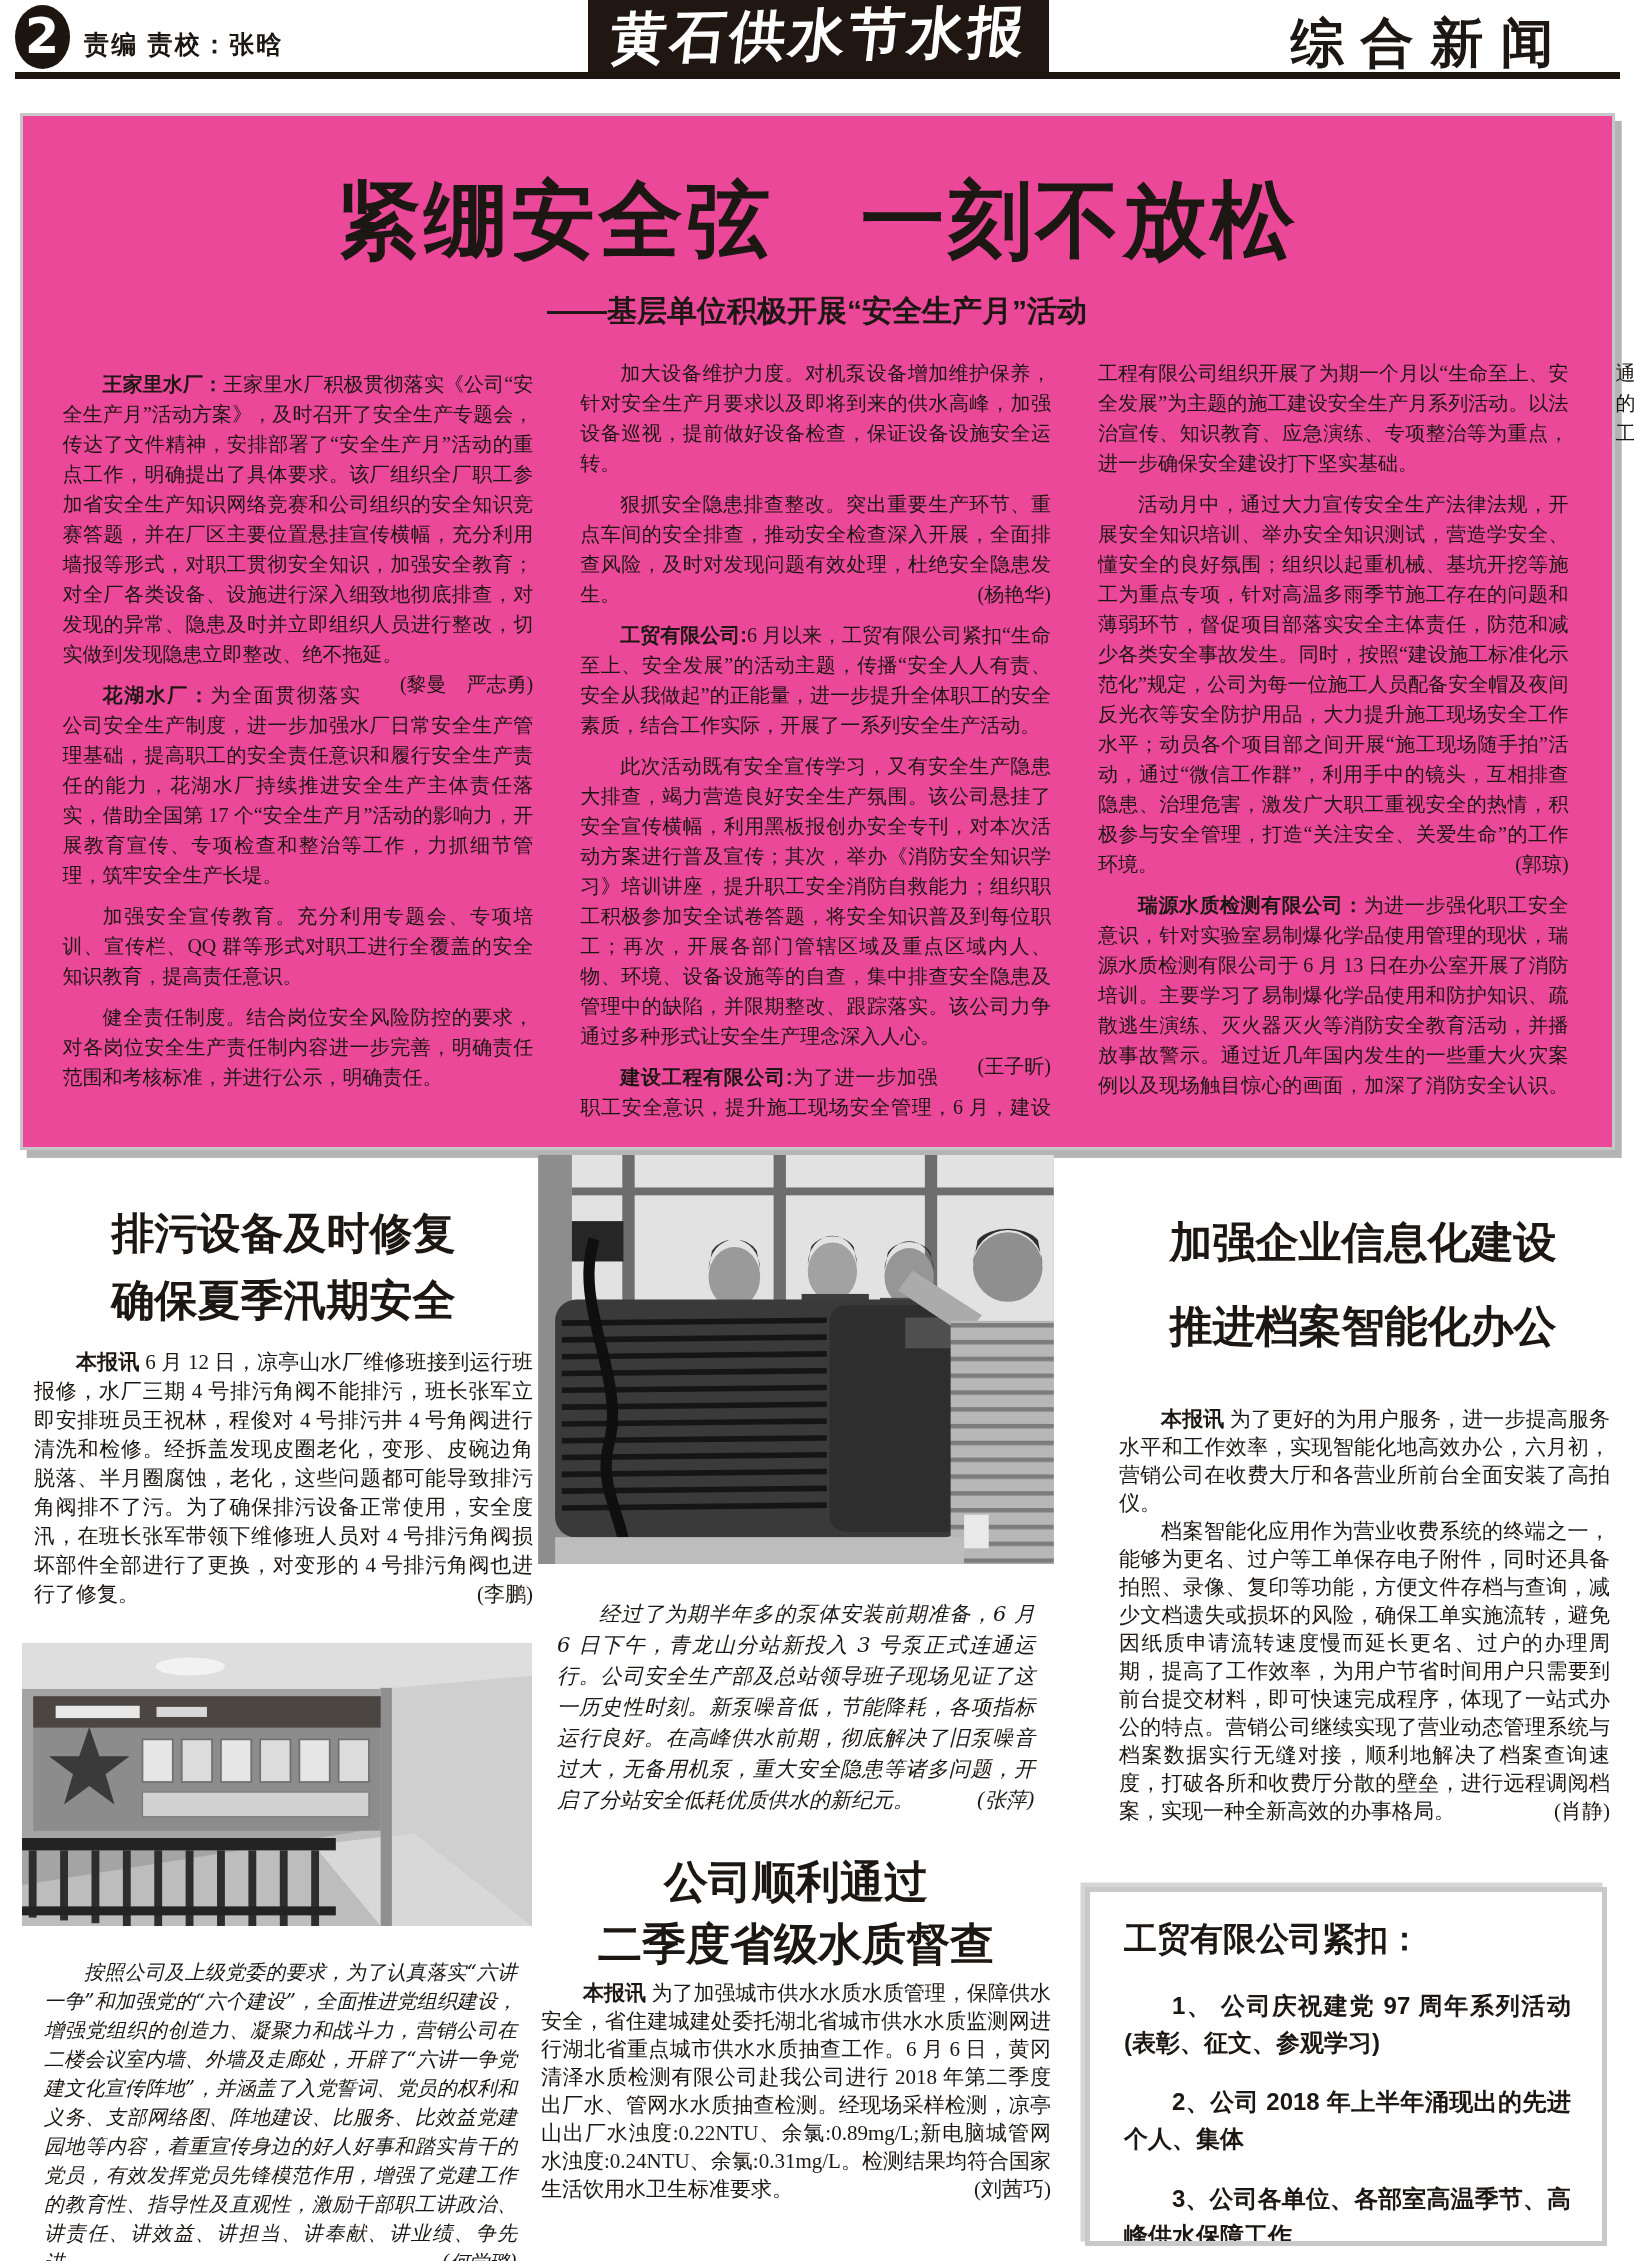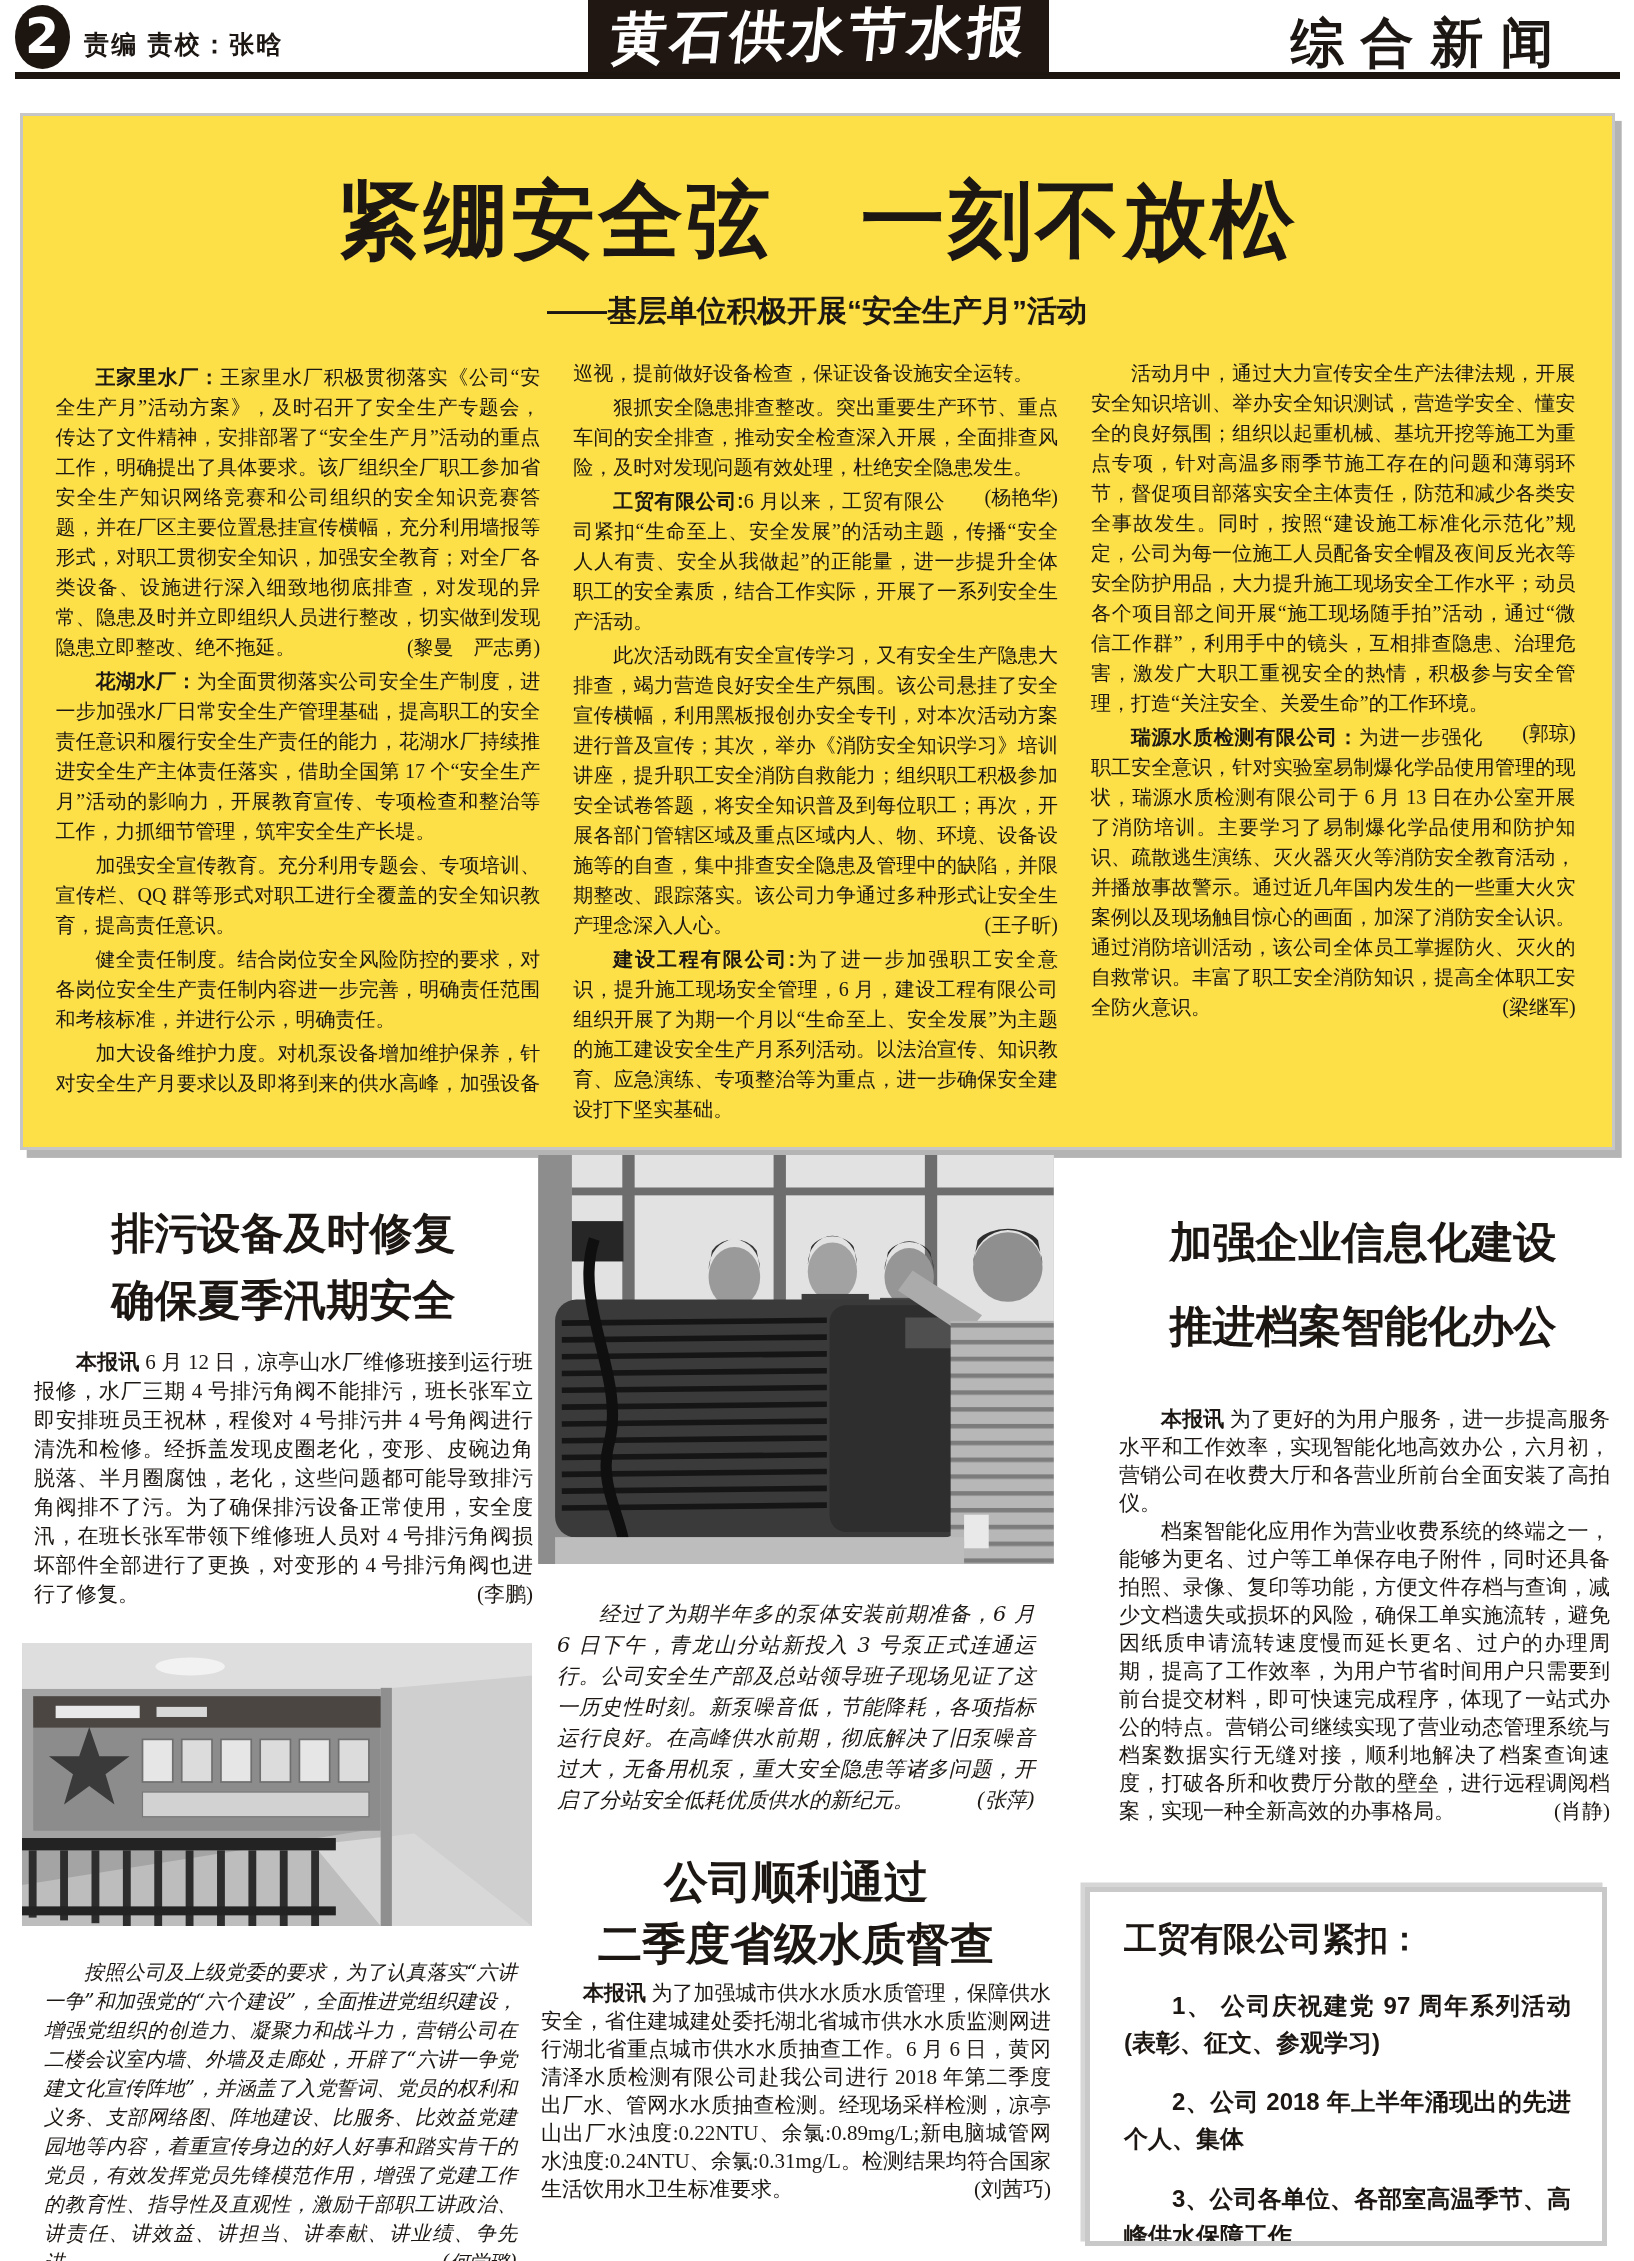--- a/index.html
+++ b/index.html
@@ -13,29 +13,29 @@
            display:flex;align-items:center;justify-content:center;}
   .editor{left:84px;top:28px;font-family:"Liberation Sans",sans-serif;font-weight:bold;font-size:25px;letter-spacing:2.2px;}
   .masthead{left:588px;top:0;width:461px;height:72px;background:#211712;display:flex;align-items:center;justify-content:center;}
   .masthead span{color:#fff;font-family:"DejaVu Serif",serif;font-weight:bold;font-size:56px;
                  letter-spacing:3.4px;transform:skewX(-7deg) rotate(-1deg);}
   .sectionname{left:1248px;top:7.9px;width:365px;text-align:center;font-family:"Liberation Serif",serif;
                font-weight:bold;font-size:53px;letter-spacing:17px;}
   .headrule{left:14.6px;top:72px;width:1605px;height:7.3px;background:#1d1510;}
 
   
-  .mainbox{left:19.6px;top:113px;width:1589px;height:1031px;background:#fde047;border:3.4px solid #c6c6c6;
+  .mainbox{left:19.6px;top:113px;width:1589px;height:1031px;background:#ec4899;border:3.4px solid #c6c6c6;
            box-shadow:6.7px 7.9px 0 #b4b4b4;}
   .maintitle{left:0;top:48px;width:100%;text-align:center;font-family:"Liberation Sans",sans-serif;
              font-weight:bold;font-size:84px;letter-spacing:3.4px;}
   .mainsub{left:0;top:175px;width:100%;text-align:center;font-family:"Liberation Sans",sans-serif;
            font-weight:bold;font-size:30px;}
   .maincols{left:29px;top:242px;width:1528px;height:769px;column-count:3;column-gap:25px;column-fill:auto;
             font-size:20px;line-height:30px;text-align:justify;}
-  .maincols p{margin:4px;text-indent:2em;}
+  .maincols p{margin:11px;text-indent:2em;}
   .lead{font-family:"Liberation Sans",sans-serif;font-weight:bold;}
   .sig{float:right;}
 
   
   .h2{font-family:"Liberation Sans",sans-serif;font-weight:bold;text-align:center;}
   .bodytext{font-size:21px;text-align:justify;}
   .bodytext p{margin:0;text-indent:2em;}
   .caption{font-family:"DejaVu Serif",serif;font-style:italic;text-align:justify;}
   .caption p{margin:16px;text-indent:2em;}
 

